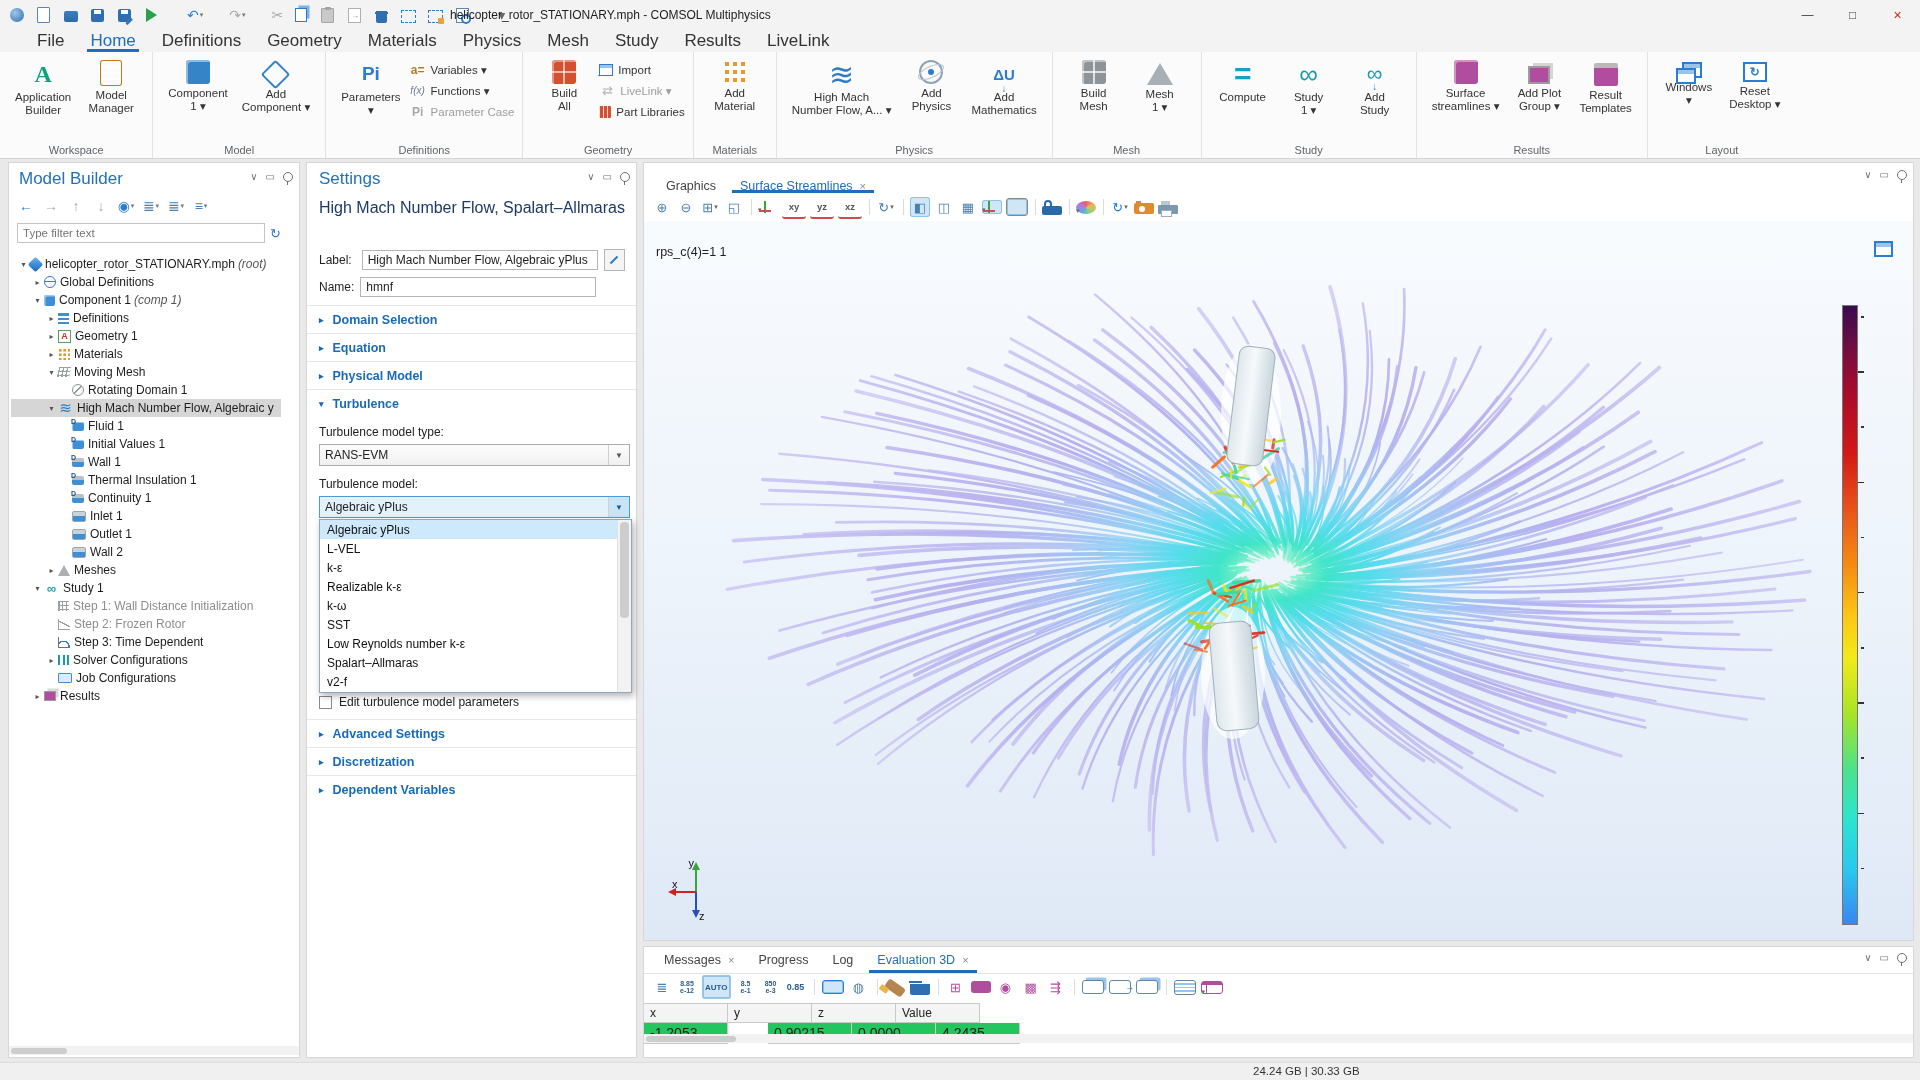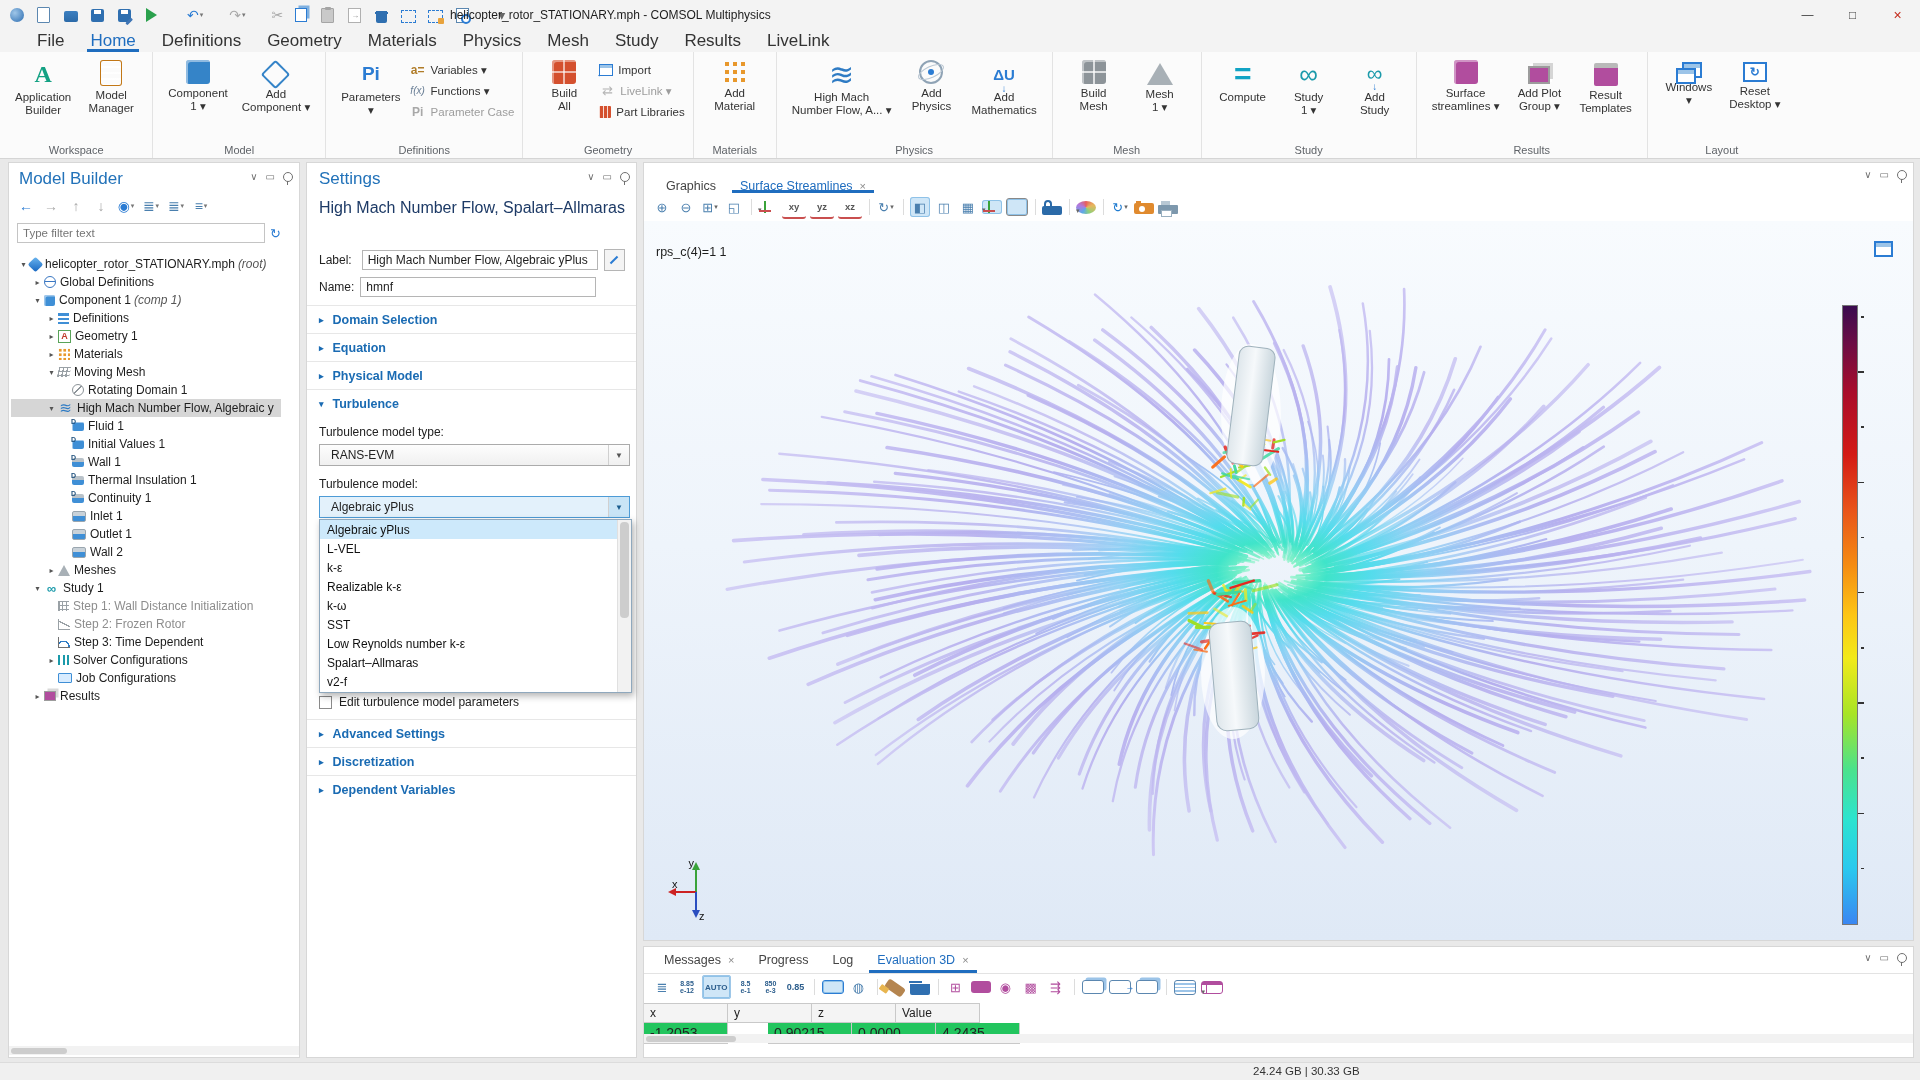--- a/index.html
+++ b/index.html
@@ -137,21 +137,21 @@
   
   #settings .ptitle{position:absolute;left:12px;top:6px;}
   .subtitle{position:absolute;left:12px;top:36px;font-size:16px;color:#1d3a66;}
   .frow{position:absolute;display:flex;align-items:center;gap:6px;font-size:12px;color:#222;}
   .tinput{height:20px;border:1px solid #b5b5b5;font-size:12px;padding:0 5px;font-family:"Liberation Sans",sans-serif;box-sizing:border-box;background:#fff;color:#1d1d1d;display:flex;align-items:center;overflow:hidden;white-space:nowrap;}
   .editbtn{width:19px;height:20px;border:1px solid #b5b5b5;background:#f4f4f4;position:relative;}
   .editbtn::after{content:"";position:absolute;left:4px;top:9px;width:10px;height:2px;background:#2b7cd3;transform:rotate(-45deg);}
   .sect{position:absolute;left:0;right:0;height:28px;display:flex;align-items:center;gap:9px;padding-left:12px;border-top:1px solid #e7e7e7;font-size:12.5px;font-weight:bold;color:#1a6bb3;box-sizing:border-box;}
   .sect .sc{font-size:9px;color:#1a6bb3;}
   .flabel{position:absolute;left:12px;font-size:12px;color:#222;}
-  .combo{position:absolute;left:12px;width:311px;height:22px;border:1px solid #ababab;background:linear-gradient(#fdfdfd,#f0f0f0);display:flex;align-items:center;padding-left:11px;font-size:12px;box-sizing:border-box;}
+  .combo{position:absolute;left:12px;width:311px;height:22px;border:1px solid #ababab;background:linear-gradient(#fdfdfd,#f0f0f0);display:flex;align-items:center;padding-left:5px;font-size:12px;box-sizing:border-box;}
   .combo .ca{position:absolute;right:0;top:0;width:20px;height:100%;display:flex;align-items:center;justify-content:center;font-size:8px;color:#555;border-left:1px solid #d0d0d0;}
   .combo.open{border:1px solid #4d9bd6;background:#e3f1fb;}
   .combo.open .ca{background:#c8e4f6;color:#1a5d8f;}
   .ddlist{position:absolute;left:12px;width:311px;background:#fff;border:1px solid #8fa8bd;box-shadow:2px 3px 7px rgba(0,0,0,.3);z-index:30;}
   .ddopt{height:19px;display:flex;align-items:center;padding-left:7px;font-size:12px;color:#111;}
   .ddopt.sel{background:#cde9fb;}
   .ddscroll{position:absolute;right:0;top:0;bottom:0;width:13px;background:#f2f2f2;border-left:1px solid #e0e0e0;}
   .ddscroll i{position:absolute;left:2px;right:2px;top:2px;height:56%;background:#cdcdcd;border-radius:4px;}
   .chkrow{position:absolute;left:12px;display:flex;align-items:center;gap:7px;font-size:12px;color:#222;}
   .chk{width:13px;height:13px;border:1px solid #8a8a8a;background:#fff;box-sizing:border-box;}

